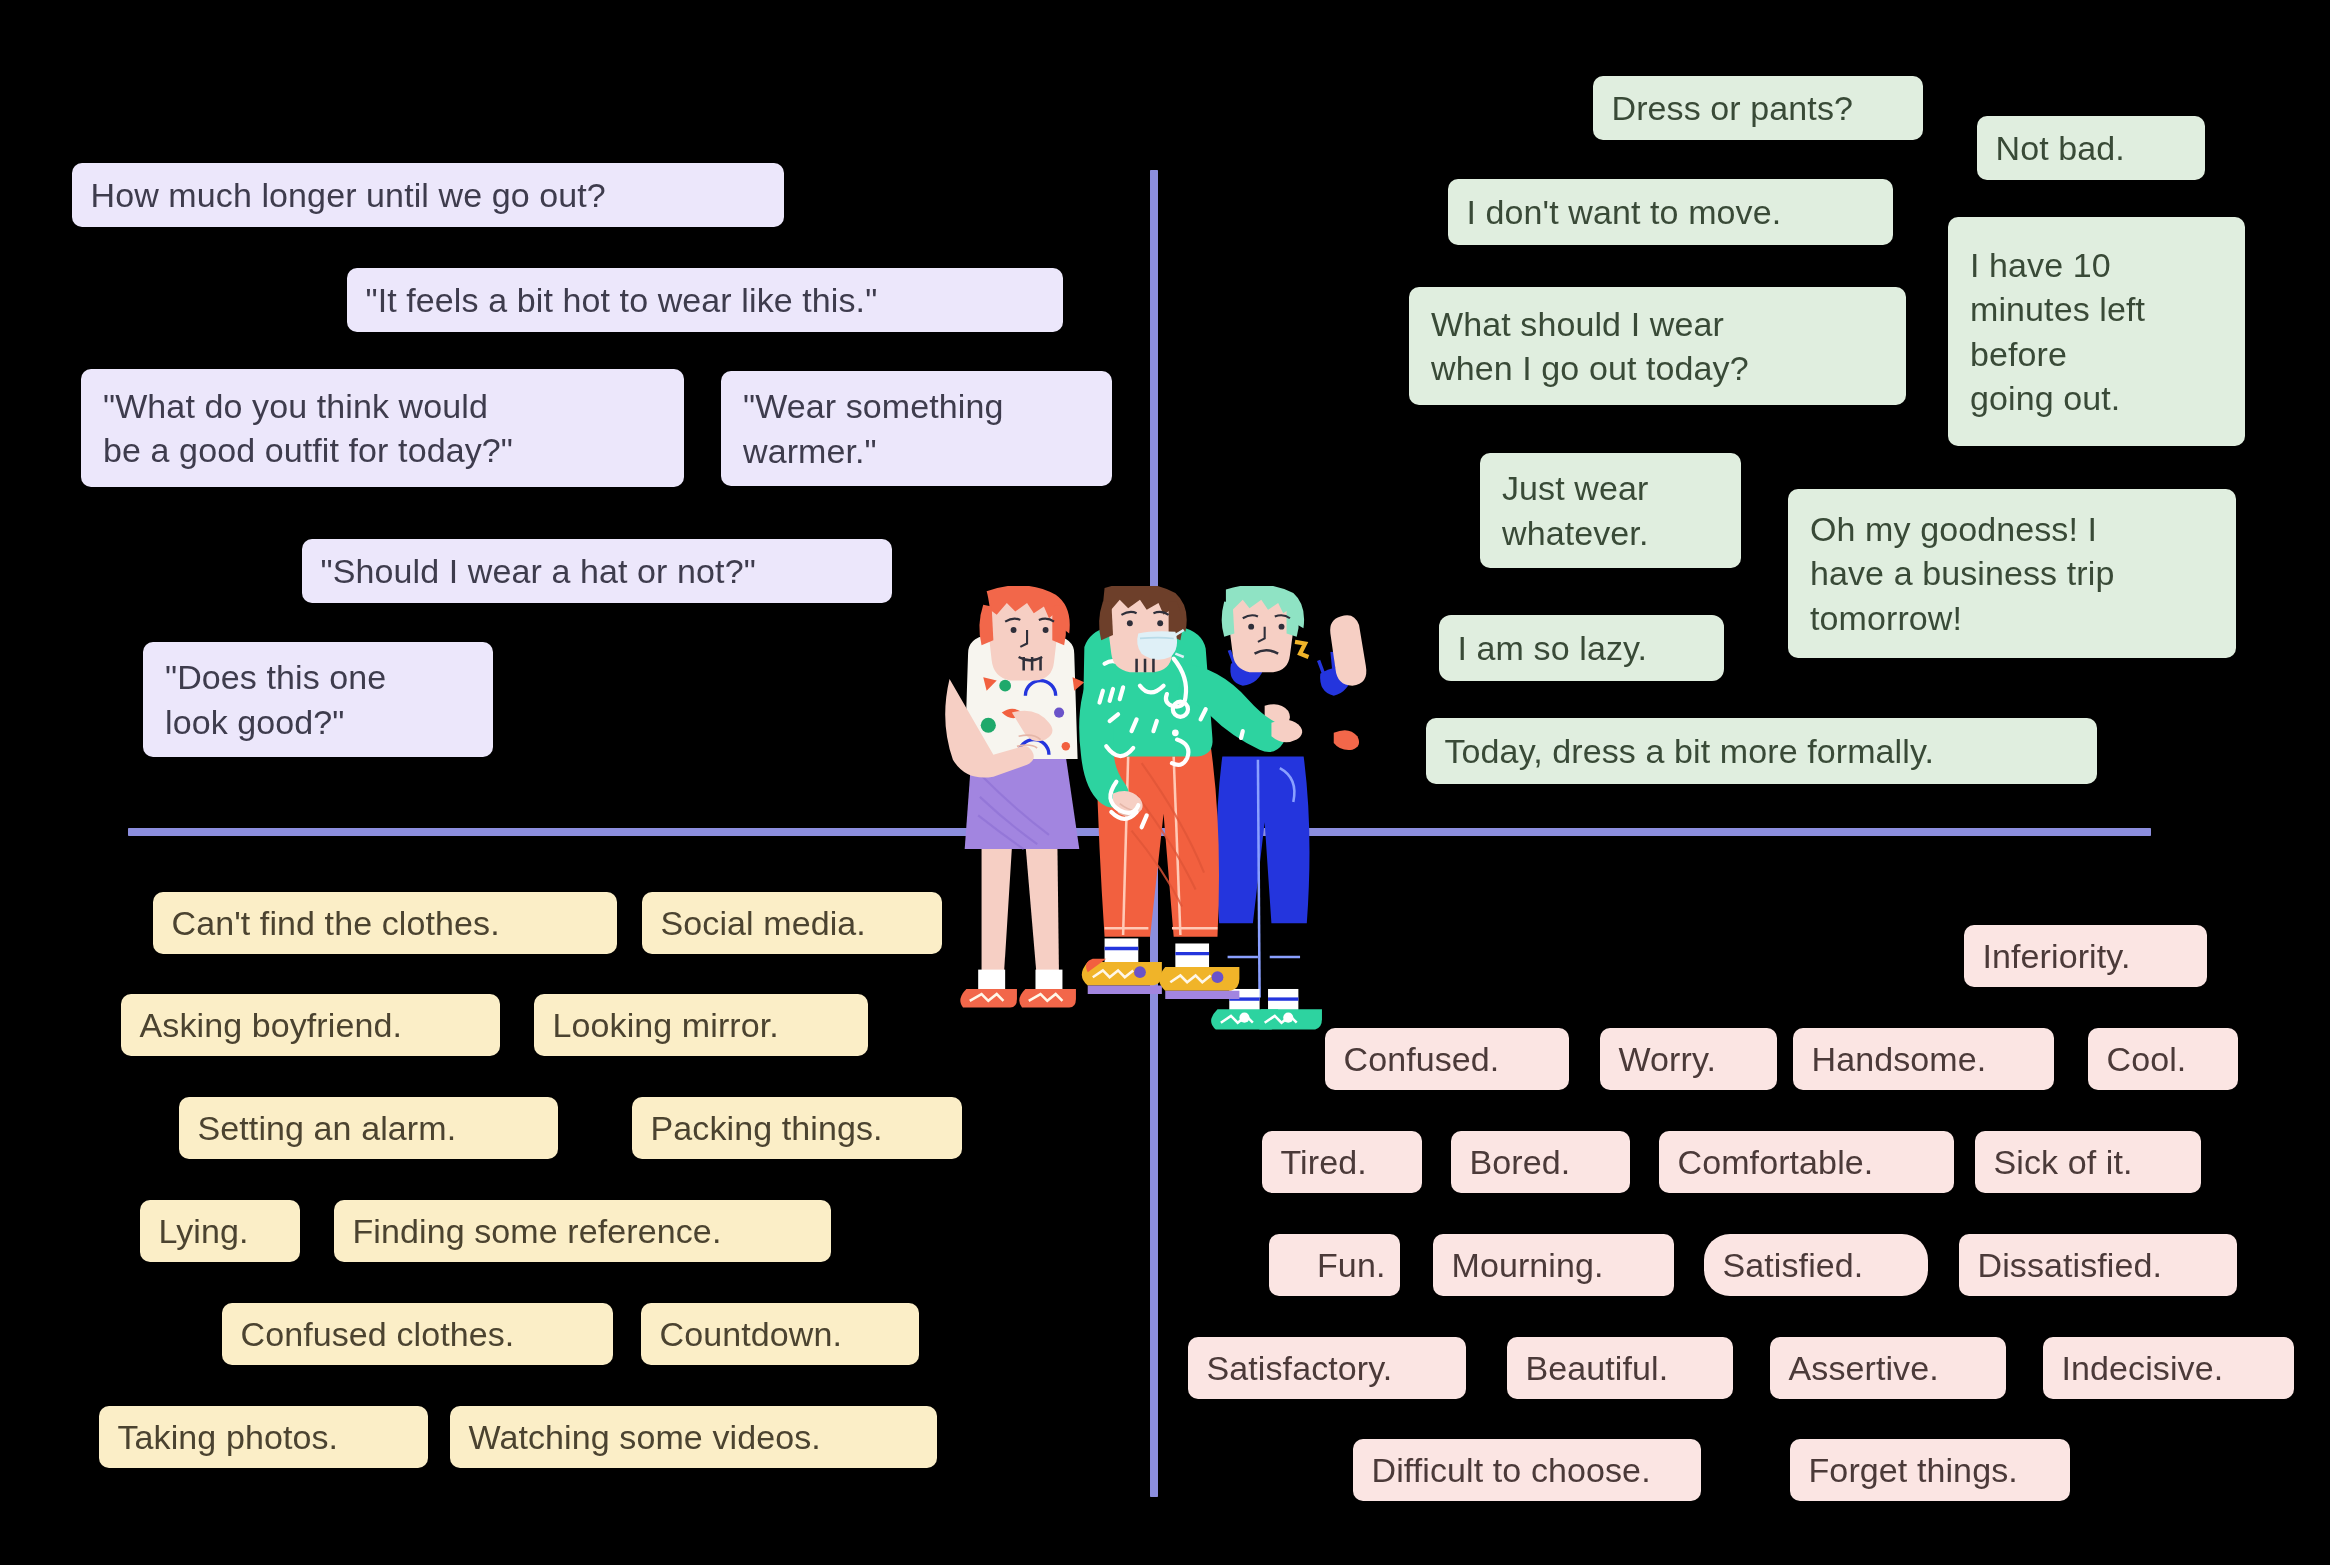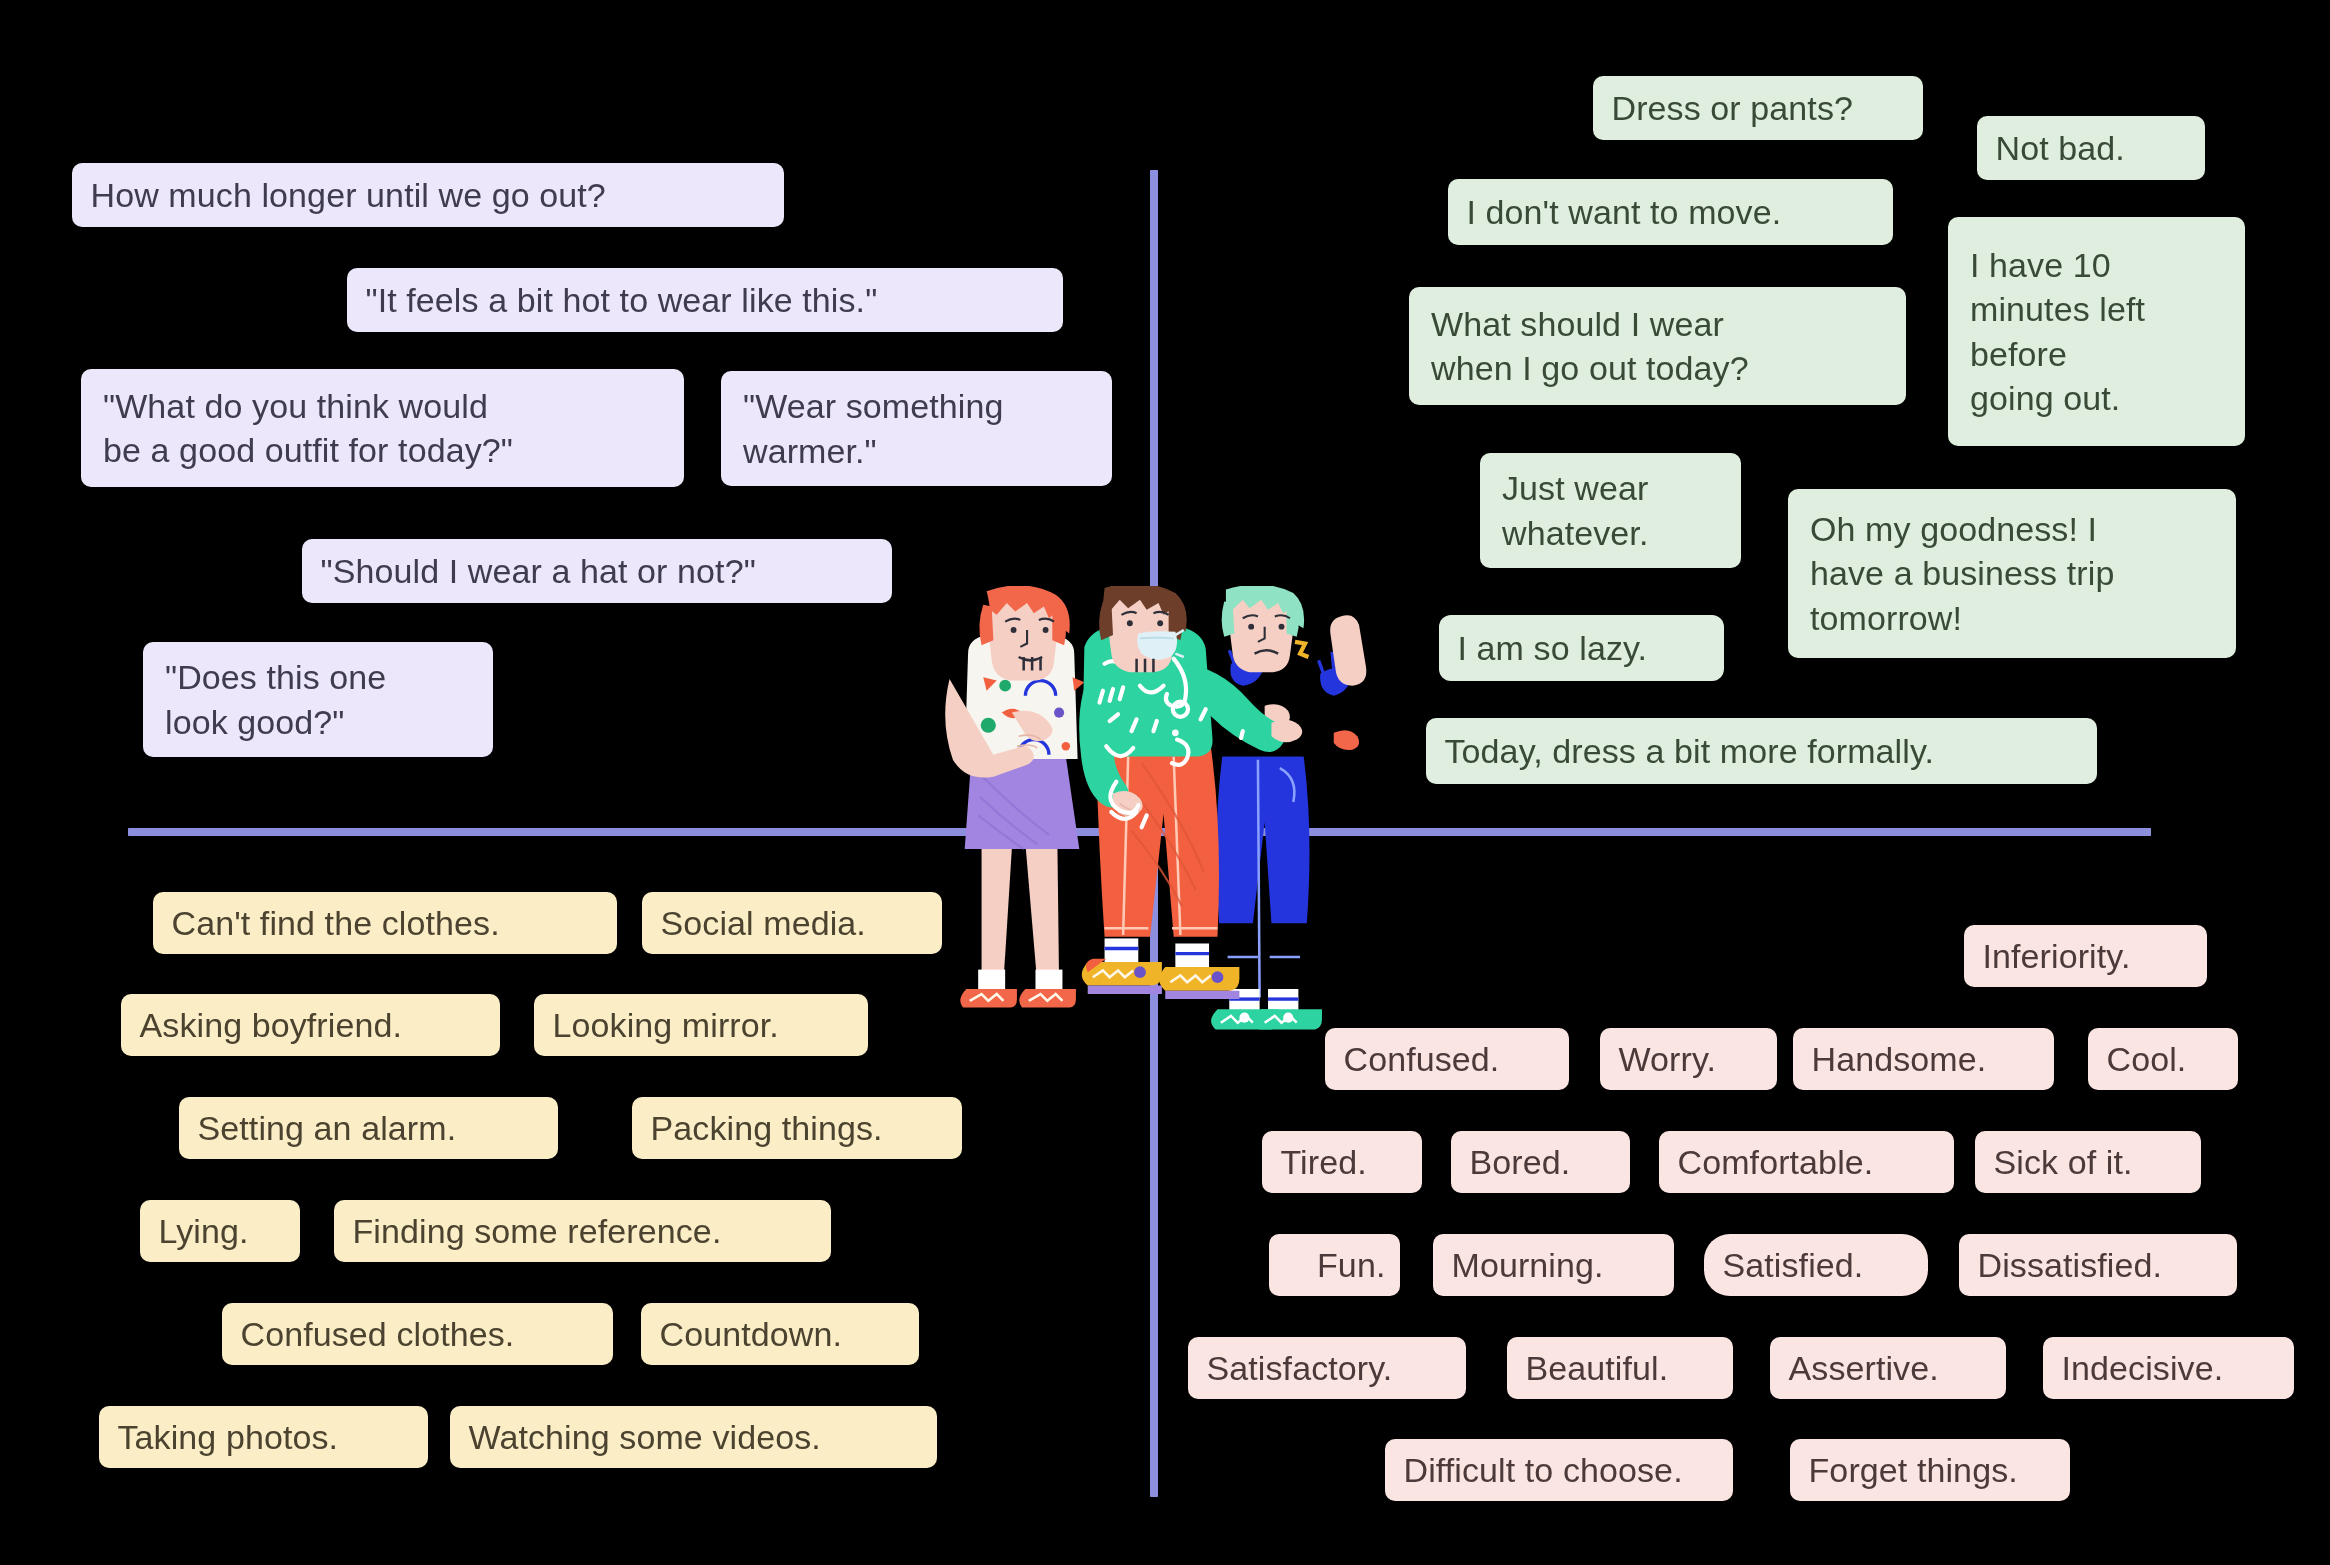--- a/index.html
+++ b/index.html
@@ -136,21 +136,21 @@
       <div class="note q-pink" style="left: 1659px; top: 1131px; width: 295px; height: 62px; font-size: 34px;">Comfortable.</div>
       <div class="note q-pink" style="left: 1975px; top: 1131px; width: 226px; height: 62px; font-size: 34px;">Sick of it.</div>
       <div class="note q-pink" style="left: 1269px; top: 1234px; width: 131px; height: 62px; font-size: 34px; padding-left: 48px;">Fun.</div>
       <div class="note q-pink" style="left: 1433px; top: 1234px; width: 241px; height: 62px; font-size: 34px;">Mourning.</div>
       <div class="note q-pink" style="left: 1704px; top: 1234px; width: 224px; height: 62px; font-size: 34px; border-radius: 26px;">Satisfied.</div>
       <div class="note q-pink" style="left: 1959px; top: 1234px; width: 278px; height: 62px; font-size: 34px;">Dissatisfied.</div>
       <div class="note q-pink" style="left: 1188px; top: 1337px; width: 278px; height: 62px; font-size: 34px;">Satisfactory.</div>
       <div class="note q-pink" style="left: 1507px; top: 1337px; width: 226px; height: 62px; font-size: 34px;">Beautiful.</div>
       <div class="note q-pink" style="left: 1770px; top: 1337px; width: 236px; height: 62px; font-size: 34px;">Assertive.</div>
       <div class="note q-pink" style="left: 2043px; top: 1337px; width: 251px; height: 62px; font-size: 34px;">Indecisive.</div>
-      <div class="note q-pink" style="left: 1353px; top: 1439px; width: 348px; height: 62px; font-size: 34px; margin-left: 32px;">Difficult to choose.</div>
+      <div class="note q-pink" style="left: 1353px; top: 1439px; width: 348px; height: 62px; font-size: 34px;">Difficult to choose.</div>
       <div class="note q-pink" style="left: 1790px; top: 1439px; width: 280px; height: 62px; font-size: 34px;">Forget things.</div>
     </div>
 
   <svg id="illustration" viewBox="0 0 540 600">
 
     <path d="M60 305 L60 470 L86 470 L96 310 Z" fill="#f6cfc4"></path>
     <path d="M112 305 L126 470 L152 470 L150 305 Z" fill="#f6cfc4"></path>
 
     <rect x="56" y="455" width="32" height="24" fill="#ffffff"></rect>
     <rect x="124" y="455" width="32" height="24" fill="#ffffff"></rect>

